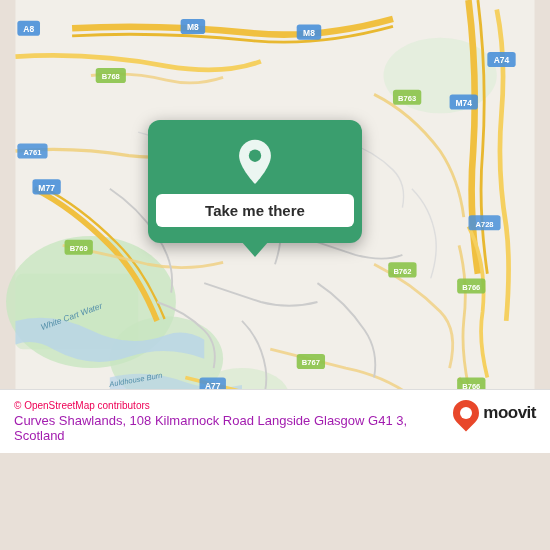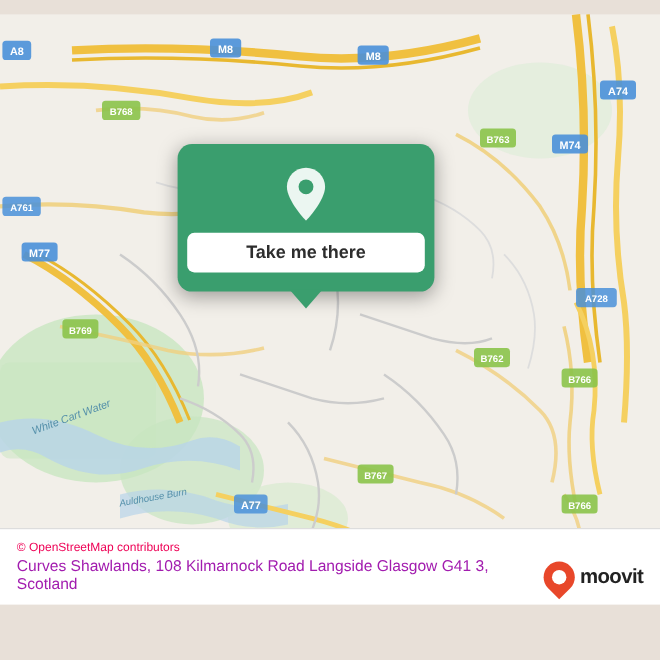--- a/index.html
+++ b/index.html
@@ -6,21 +6,21 @@
     body {
       width: 550px;
       height: 550px;
       overflow: hidden;
       font-family: Arial, sans-serif;
       background: #e8e0d8;
     }
 
     .map-container {
       width: 550px;
-      height: 504px;
+      height: 453px;
       position: relative;
       overflow: hidden;
     }
 
     
     .map-svg {
       width: 100%;
       height: 100%;
       position: absolute;
       top: 0; left: 0;
@@ -76,21 +76,21 @@
 
     
     .bottom-bar {
       position: absolute;
       bottom: 0;
       left: 0;
       width: 100%;
       background: white;
       padding: 10px 14px;
       display: flex;
-      align-items: flex-end;
+      align-items: flex-start;
       justify-content: space-between;
       border-top: 1px solid #ddd;
       z-index: 20;
       margin-top: 48px;
     }
 
     .bottom-left {
       display: flex;
       flex-direction: column;
       gap: 2px;

